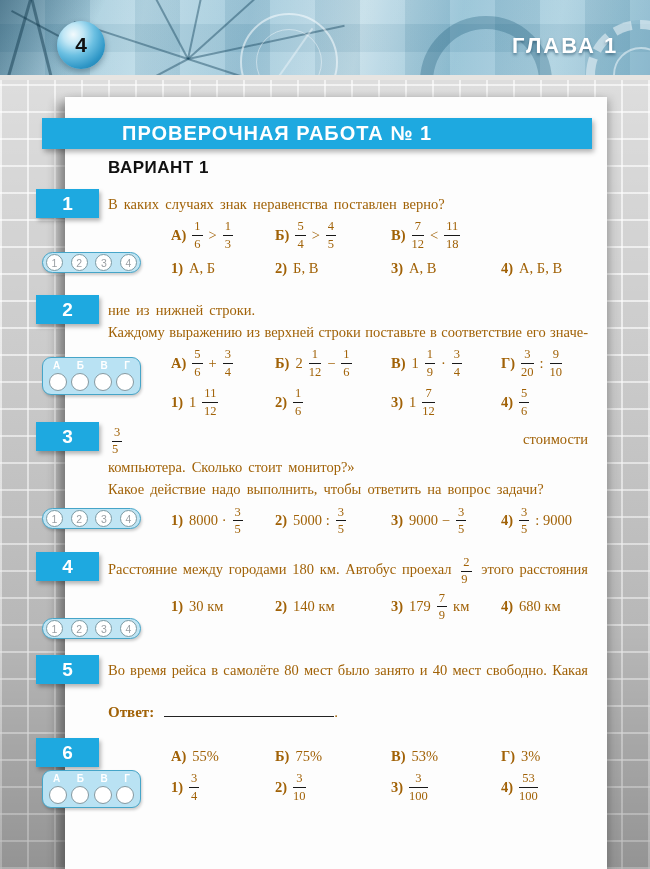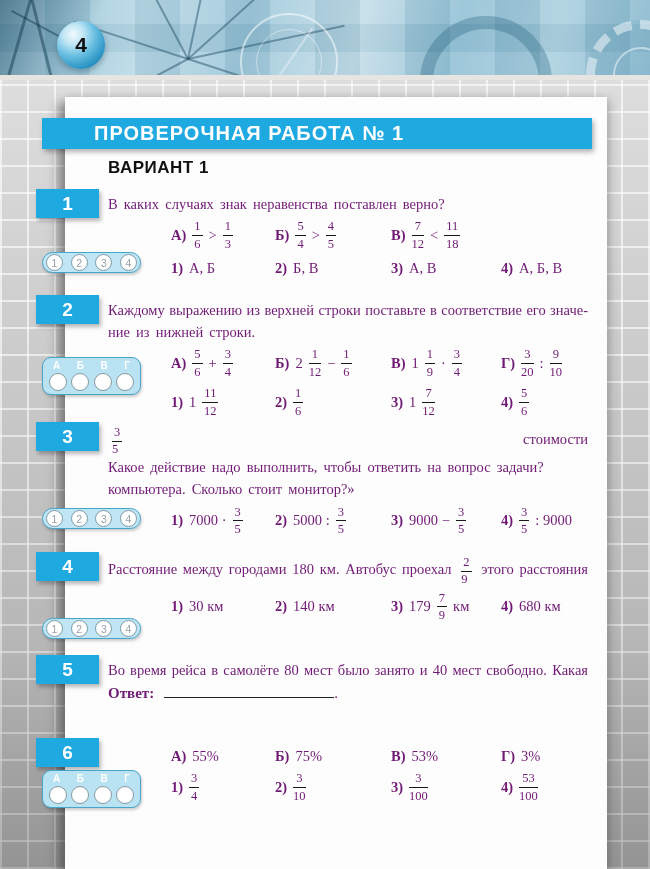--- a/index.html
+++ b/index.html
@@ -46,48 +46,48 @@
     background-image:
       linear-gradient(180deg, rgba(255,255,255,.40) 0%, rgba(255,255,255,.12) 30%, rgba(0,0,0,.08) 70%, rgba(0,0,0,.26) 100%),
       repeating-linear-gradient(90deg, rgba(255,255,255,.62) 0 2px, rgba(255,255,255,0) 2px 27px),
       repeating-linear-gradient(0deg, rgba(255,255,255,.62) 0 2px, rgba(255,255,255,0) 2px 27px);}
 
   
   .page{position:absolute;left:65px;top:97px;width:542px;height:772px;background:#fdfdfd;
     box-shadow:-7px 6px 10px rgba(40,40,40,.45), 3px 2px 8px rgba(60,60,60,.28);}
   .titlebar{position:absolute;left:-23px;top:21px;width:550px;height:31px;background:var(--accent);
     box-shadow:2px 3px 5px rgba(0,0,0,.3);display:flex;align-items:center;}
-  .titlebar span{margin-left:52px;font-family:"Liberation Sans",sans-serif;font-weight:bold;font-size:20px;
+  .titlebar span{margin-left:80px;font-family:"Liberation Sans",sans-serif;font-weight:bold;font-size:20px;
     letter-spacing:1px;color:#fff;white-space:nowrap;}
   .variant{position:absolute;left:43px;top:61px;font-family:"Liberation Sans",sans-serif;font-weight:bold;
     font-size:17px;letter-spacing:.5px;color:#111;}
 
   .q{position:absolute;left:0;width:100%;}
   .qnum{position:absolute;left:-29px;top:0;width:63px;height:29px;background:var(--accent);
     box-shadow:2px 3px 4px rgba(0,0,0,.28);color:#fff;font-family:"Liberation Sans",sans-serif;
     font-weight:bold;font-size:19px;display:flex;align-items:center;justify-content:center;}
-  .qbody{margin-left:43px;margin-right:19px;padding-top:4px;font-size:14.5px;color:#701a75;}
+  .qbody{margin-left:43px;margin-right:19px;padding-top:4px;font-size:14.5px;color:#a16207;}
   .line{line-height:22px;word-spacing:2.5px;}
   .line.just{text-align:justify;text-align-last:justify;word-spacing:normal;}
   .line .frac{margin:0 4px;}
 
   .row{display:flex;align-items:center;}
   .row.tall{height:37px;margin-top:2px;}
   .row.short{height:21px;margin-top:4px;}
   .opt{display:flex;align-items:center;}
   .opt:nth-child(1){margin-left:63px;width:104px;}
   .opt:nth-child(2){width:116px;}
   .opt:nth-child(3){width:110px;}
   .opt > span{margin-right:6px;}
   .tb{font-weight:bold;}
   .frac{display:inline-block;text-align:center;vertical-align:middle;font-size:12.5px;line-height:1.05;}
   .fn{display:block;padding:0 2px 1.5px;border-bottom:1.3px solid #181818;}
   .fd{display:block;padding-top:1.5px;}
 
-  .ansline{margin-top:2px;font-size:15px;}
+  .ansline{margin-top:21px;font-size:15px;}
   .anslab{font-weight:bold;margin-right:10px;}
   .ansblank{display:inline-block;width:170px;height:14px;border-bottom:1.5px solid #222;}
 
   .bubble-slot{position:absolute;left:-23px;box-sizing:border-box;}
   .pill{width:99px;height:21px;background:var(--bub-fill);border:1.5px solid var(--bub-border);
     border-radius:12px;display:flex;align-items:center;justify-content:space-between;padding:0 3px;
     box-shadow:1px 2px 3px rgba(0,0,0,.2);}
   .pill .circ{width:17px;height:17px;background:#fff;border:1.3px solid #7b9aa4;border-radius:50%;
     display:flex;align-items:center;justify-content:center;font-family:"Liberation Sans",sans-serif;
     font-size:10.5px;color:#9a9fa3;box-sizing:border-box;}
@@ -115,20 +115,21 @@
     <div class="crack c4"></div>
     <div class="crack c5"></div>
     <div class="crack c6"></div>
     <div class="crack c7"></div>
     <div class="h-compass"></div>
     <div class="h-ring"></div>
     <div class="h-gear"></div>
     <div class="ball">
       <span>4</span>
     </div>
+    <div class="chapter">ГЛАВА 1</div>
     <div class="h-strip"></div>
   </header>
 
   <div class="bg"></div>
 
   <div class="page">
     <div class="titlebar">
       <span>ПРОВЕРОЧНАЯ  РАБОТА  № 1</span>
     </div>
     <div class="variant">ВАРИАНТ 1</div>
@@ -198,22 +199,22 @@
           <div class="circ">1</div>
           <div class="circ">2</div>
           <div class="circ">3</div>
           <div class="circ">4</div>
         </div>
     </section>
 
     <section class="q" style="top:198px">
       <div class="qnum">2</div>
       <div class="qbody">
+          <div class="line"><span class="tr">ние из нижней строки.</span></div>
           <div class="line just"><span class="tr">Каждому выражению из верхней строки поставьте в соответствие его значе-</span></div>
-          <div class="line"><span class="tr">ние из нижней строки.</span></div>
           <div class="row tall">
             <div class="opt">
               <span class="tb">А)</span> 
               <span class="frac">
                 <span class="fn">5</span>
                 <span class="fd">6</span>
               </span> 
               <span class="tr">+</span> 
               <span class="frac">
                 <span class="fn">3</span>
@@ -305,26 +306,26 @@
             <div class="circ2"></div>
             <div class="circ2"></div>
           </div>
         </div>
     </section>
 
     <section class="q" style="top:325px">
       <div class="qnum">3</div>
       <div class="qbody">
           <div class="line just"> <span class="frac"><span class="fn">3</span><span class="fd">5</span></span> <span class="tr">стоимости</span></div>
+          <div class="line"><span class="tr">компьютера. Сколько стоит монитор?»</span></div>
           <div class="line"><span class="tr">Какое действие надо выполнить, чтобы ответить на вопрос задачи?</span></div>
-          <div class="line"><span class="tr">компьютера. Сколько стоит монитор?»</span></div>
           <div class="row tall">
             <div class="opt">
               <span class="tb">1)</span> 
-              <span class="tr">7000 ·</span> 
+              <span class="tr">8000 ·</span> 
               <span class="frac">
                 <span class="fn">3</span>
                 <span class="fd">5</span>
               </span>
             </div>
             <div class="opt">
               <span class="tb">2)</span> 
               <span class="tr">5000 :</span> 
               <span class="frac">
                 <span class="fn">3</span>

